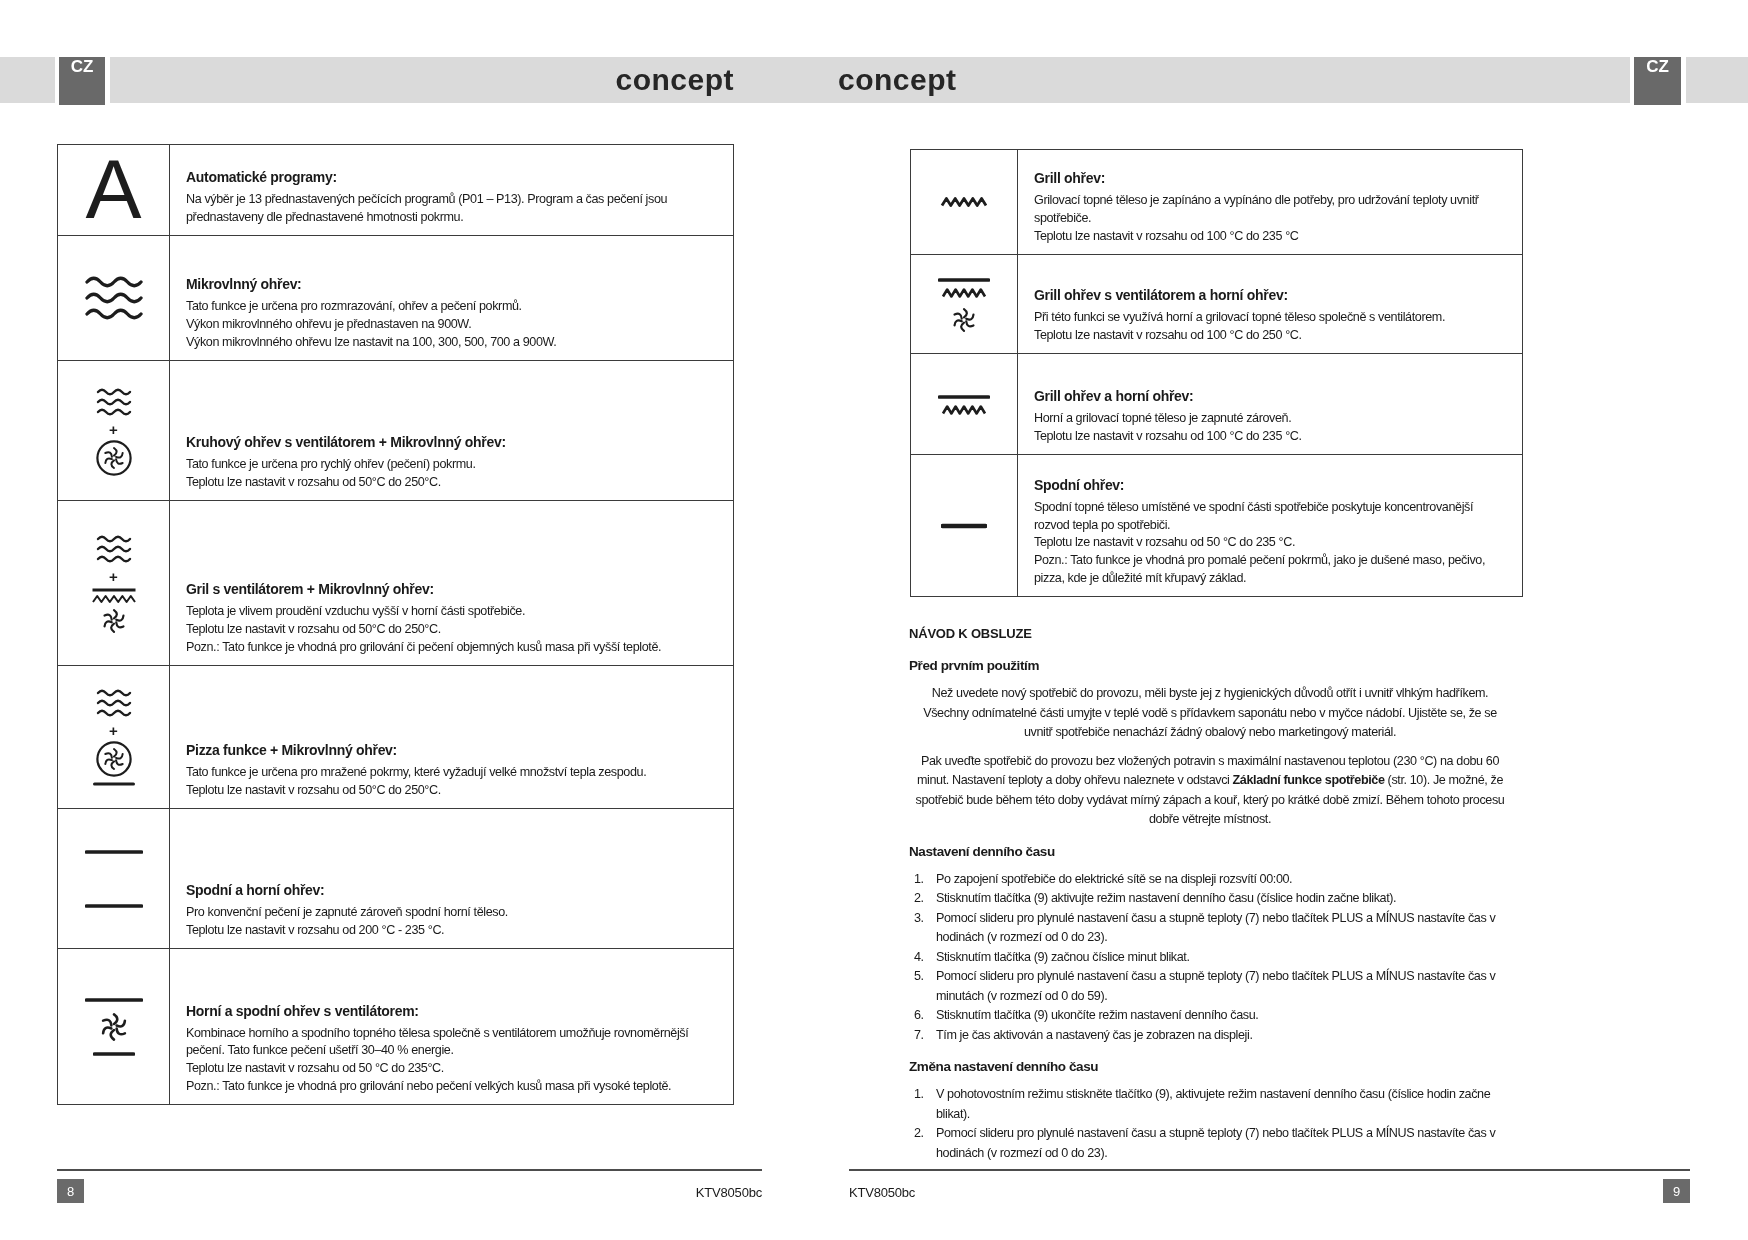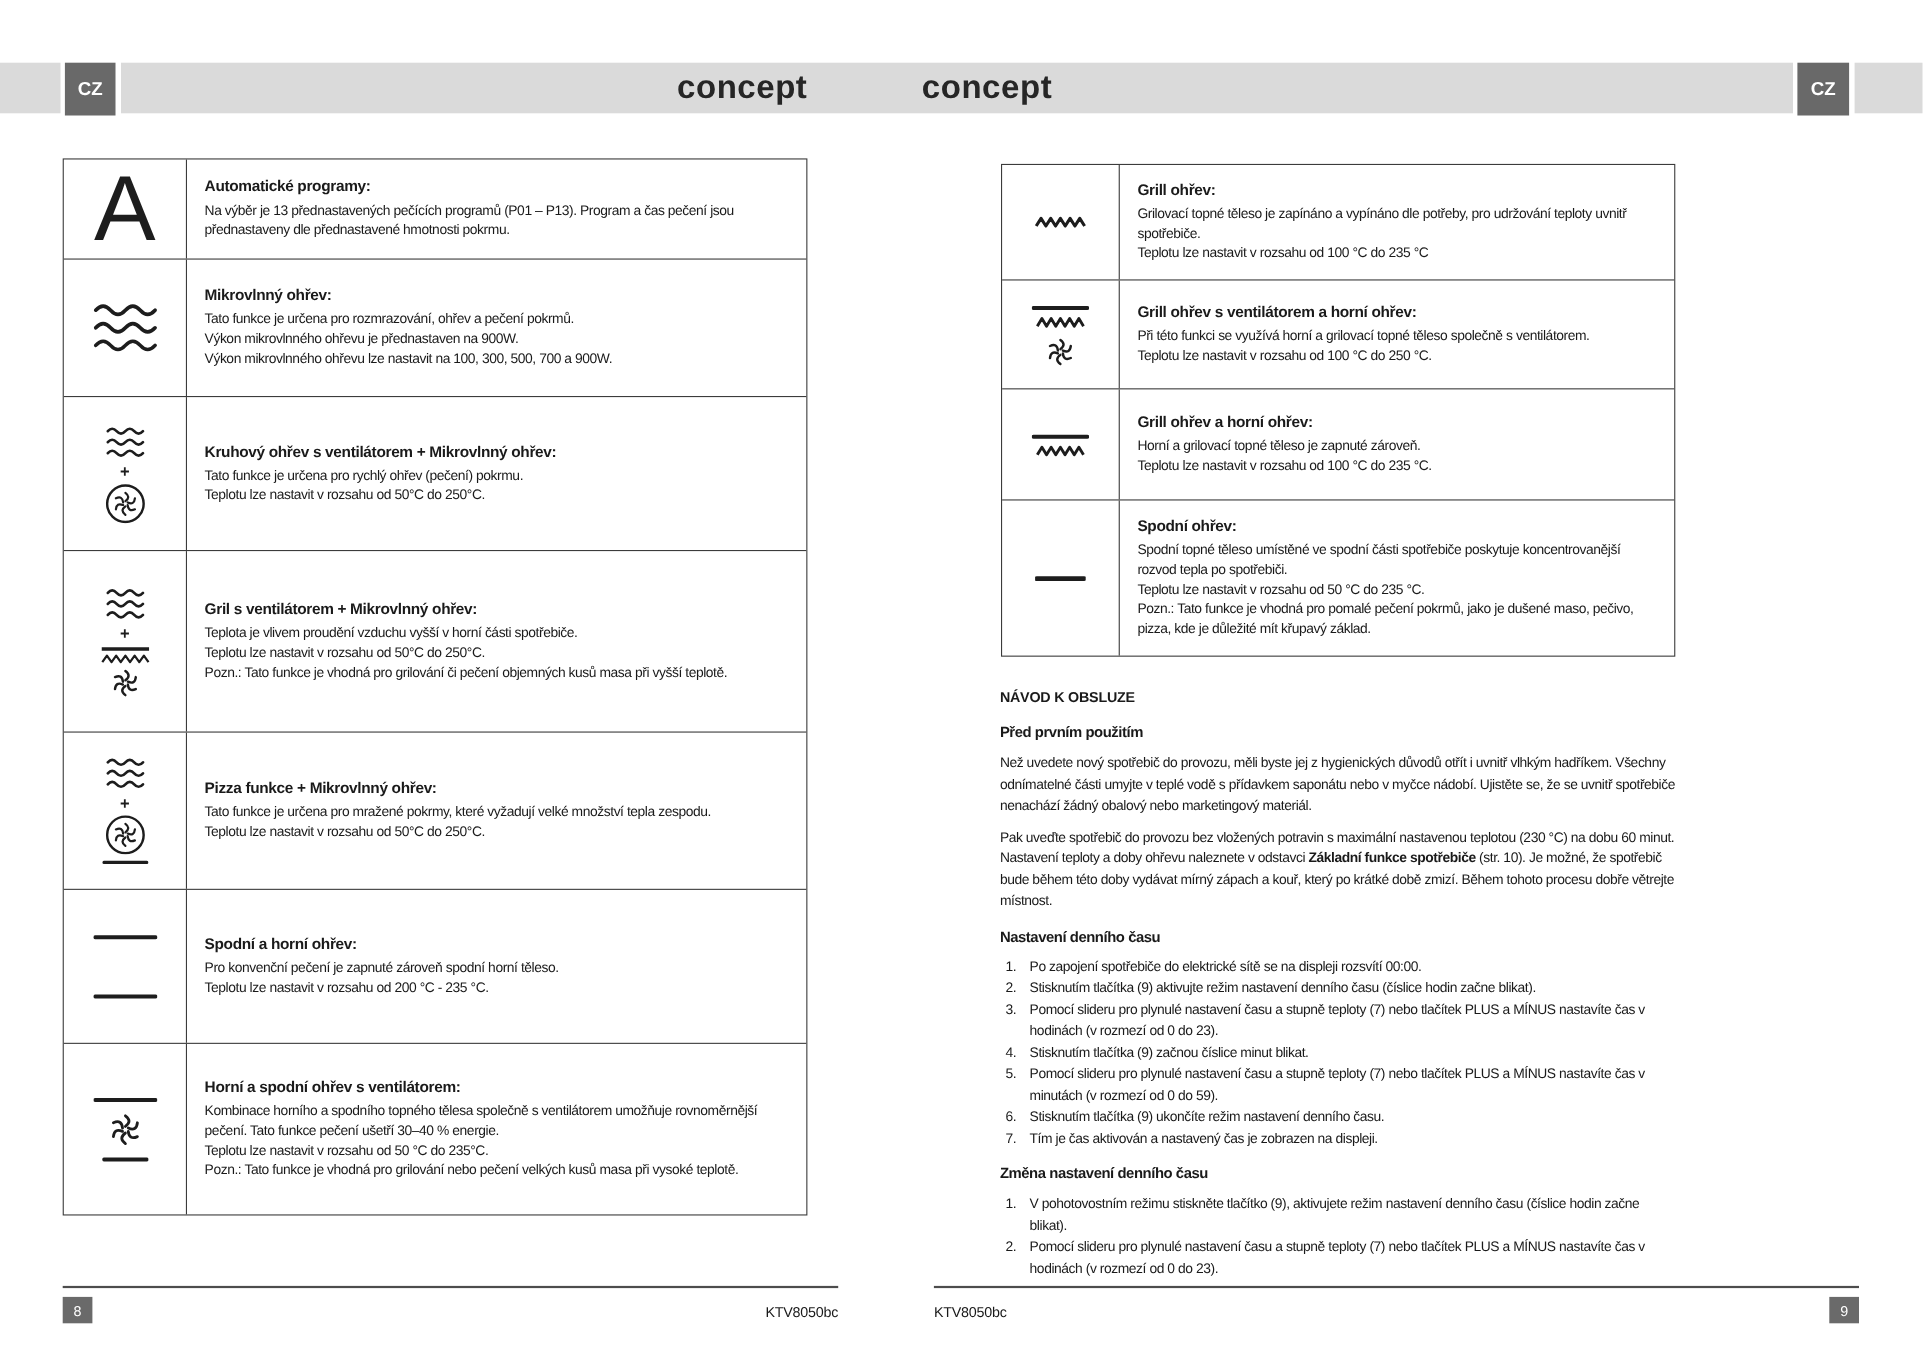--- a/index.html
+++ b/index.html
@@ -2,46 +2,46 @@
 <html><head>
 <meta charset="utf-8">
 <style>
   html,body{margin:0;padding:0;background:#ffffff;}
   .page{position:relative;width:1748px;height:1240px;background:#fff;overflow:hidden;
         font-family:"Liberation Sans","DejaVu Sans",sans-serif;color:#1a1a1a;}
 
   
   .hbar{position:absolute;background:#dadada;}
   .cz-badge{position:absolute;background:#696969;color:#fff;font-weight:700;font-size:17px;
-            display:flex;align-items:center;justify-content:center;}
+            display:flex;justify-content:center;}
   .brand{position:absolute;top:57px;height:46px;line-height:46px;font-weight:700;font-size:30px;
          color:#262626;letter-spacing:0.5px;}
 
   
   .dtable{position:absolute;border:1px solid #3b3b3b;box-sizing:border-box;background:#fff;}
   .trow{display:flex;border-bottom:1px solid #3b3b3b;box-sizing:border-box;}
   .trow:last-child{border-bottom:none;}
   .icon-cell{flex:none;border-right:1px solid #3b3b3b;display:flex;flex-direction:column;
              align-items:center;justify-content:center;gap:3px;box-sizing:border-box;}
   .dtable.left .icon-cell{width:112px;}
   .dtable.right .icon-cell{width:107px;}
-  .text-cell{flex:1;display:flex;flex-direction:column;justify-content:center;
+  .text-cell{flex:1;display:flex;flex-direction:column;justify-content:flex-end;
              padding:8px 16px;box-sizing:border-box;overflow:hidden;}
   .row-title{font-weight:700;font-size:14px;letter-spacing:-0.3px;margin-bottom:6px;}
   .row-line{font-size:12.6px;line-height:1.42;letter-spacing:-0.4px;}
   .big-a{font-size:84px;font-weight:300;line-height:0.85;color:#1d1d1d;}
   .plus{font-size:15px;font-weight:700;line-height:1;color:#1d1d1d;}
 
   
   .instructions{position:absolute;left:909px;top:624px;width:614px;font-size:12.6px;
                 line-height:1.55;letter-spacing:-0.4px;}
   .instructions h1{font-size:13px;font-weight:700;margin:0 0 12px 0;letter-spacing:-0.2px;}
   .subhead{font-weight:700;font-size:13.5px;margin:12px 0 7px 0;}
   .isection:first-child .subhead{margin-top:0;}
-  .para{margin:0 0 9px 0;}
+  .para{margin:0 12px 9px 0;text-align:center;}
   .oli{position:relative;padding-left:27px;}
   .oli .num{position:absolute;left:5px;}
 
   
   .fline{position:absolute;height:2px;background:#4d4d4d;}
   .page-box{position:absolute;width:27px;height:24px;background:#6a6a6a;color:#fff;font-size:13px;
             display:flex;align-items:center;justify-content:center;}
   .model{position:absolute;font-size:13px;letter-spacing:-0.2px;color:#1a1a1a;}
   svg{display:block;}
 </style>

